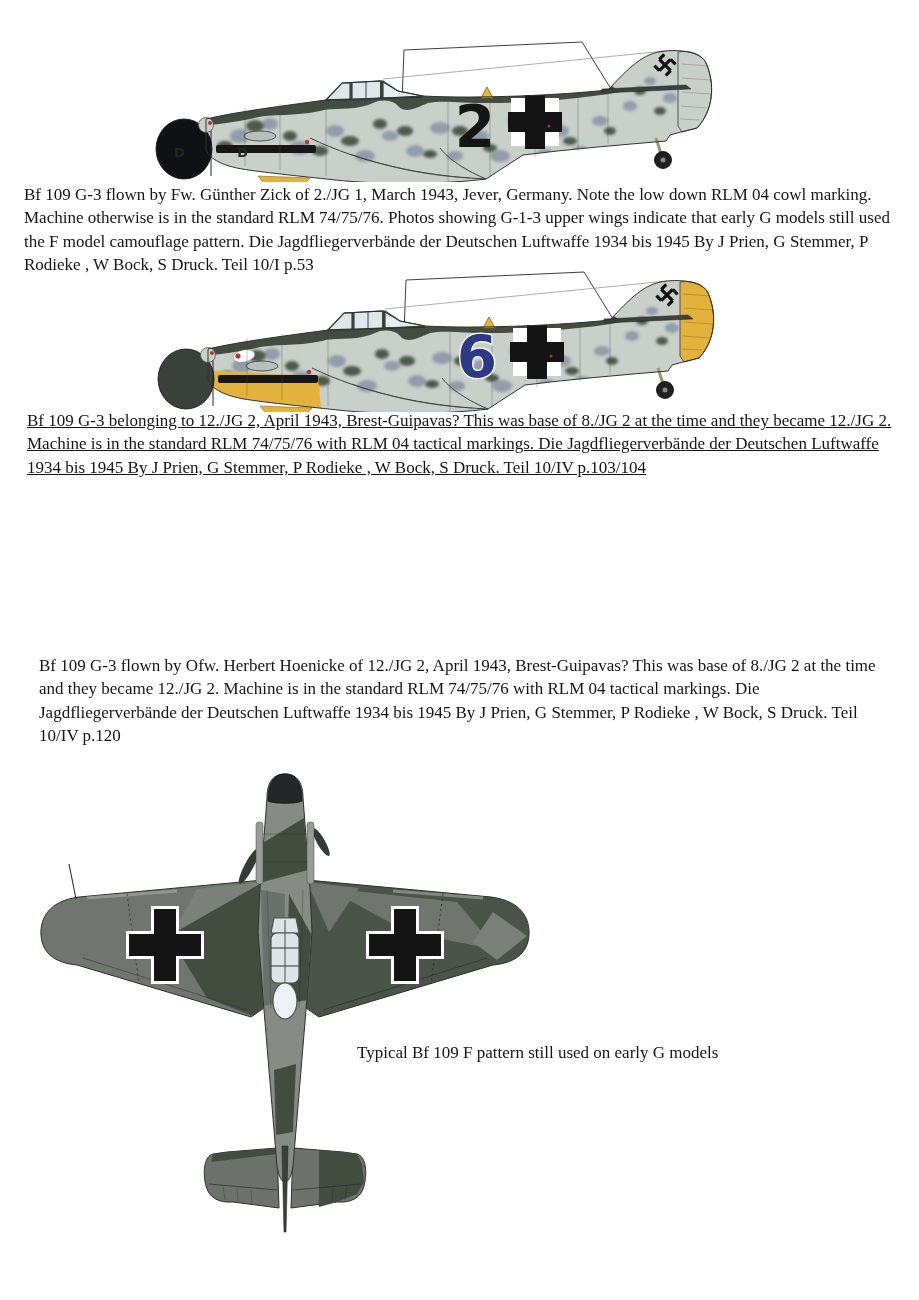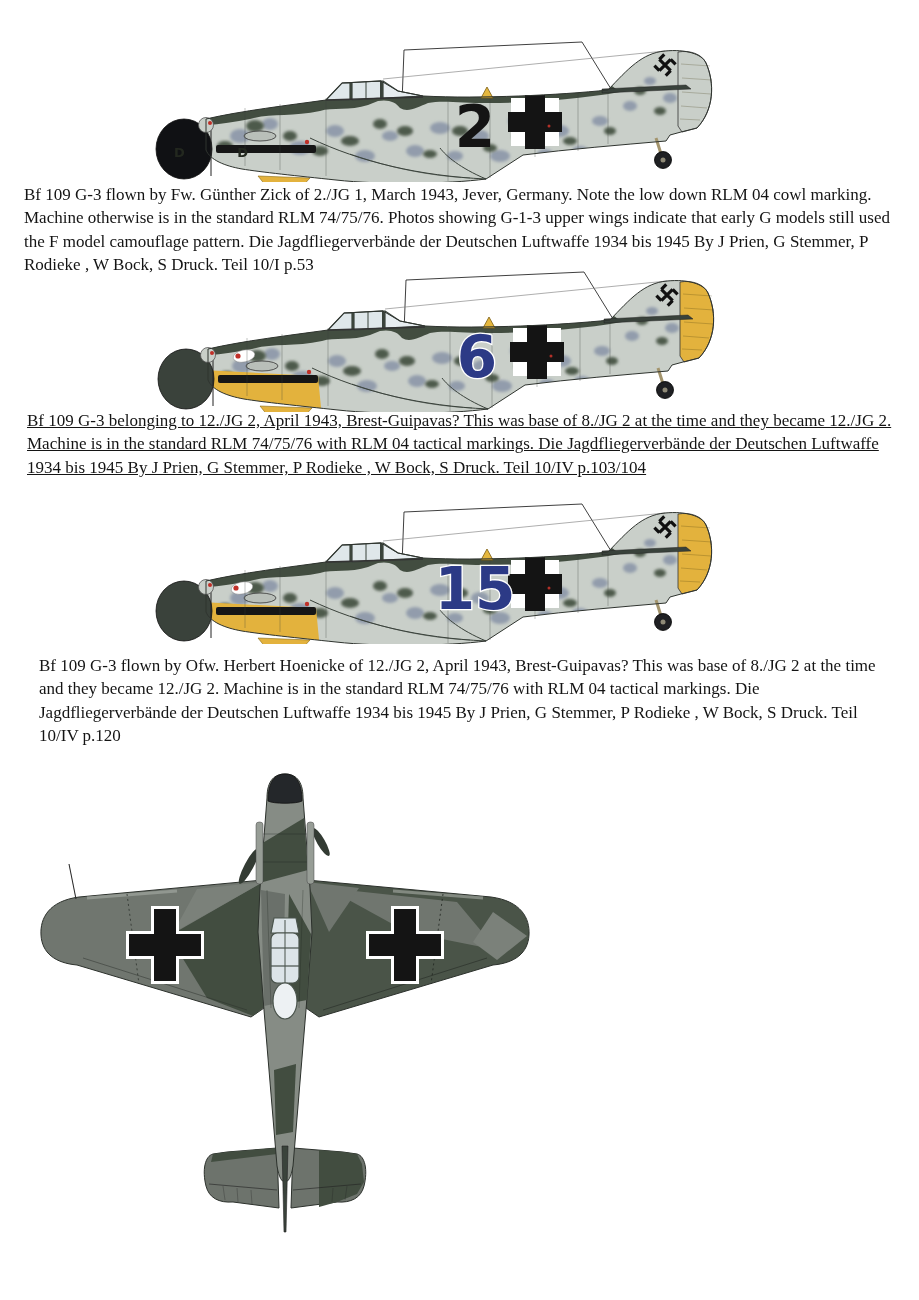--- a/index.html
+++ b/index.html
@@ -273,27 +273,22 @@
   <p class="caption" style="left:24px;top:183px;width:874px;">Bf 109 G-3 flown by Fw. Günther Zick of 2./JG 1, March 1943, Jever, Germany. Note the low down RLM 04 cowl marking. Machine otherwise is in the standard RLM 74/75/76. Photos showing G-1-3 upper wings indicate that early G models still used the F model camouflage pattern. Die Jagdfliegerverbände der Deutschen Luftwaffe 1934 bis 1945 By J Prien, G Stemmer, P Rodieke , W Bock, S Druck. Teil 10/I p.53</p>
 
   <figure class="art" style="left:152px;top:266px;width:600px;height:146px;margin:0">
     <svg viewBox="0 0 600 146" style="--spinner:#3a423b;--rudder-fill:#e3b23d;--belly-big:inline;--emblem:inline;--number-fill:#2c3a86;--number-stroke:#ffffff">
       <use href="#bf109-side"></use>
       <text class="tac-num" x="325" y="111">6</text>
     </svg>
   </figure>
   <p class="caption" style="left:27px;top:409px;width:870px;text-decoration:underline;">Bf 109 G-3 belonging to 12./JG 2, April 1943, Brest-Guipavas? This was base of 8./JG 2 at the time and they became 12./JG 2. Machine is in the standard RLM 74/75/76 with RLM 04 tactical markings. Die Jagdfliegerverbände der Deutschen Luftwaffe 1934 bis 1945 By J Prien, G Stemmer, P Rodieke , W Bock, S Druck. Teil 10/IV p.103/104</p>
 
-  <figure class="art" style="left:150px;top:498px;width:600px;height:146px;margin:0">
-    <svg viewBox="0 0 600 146" style="--spinner:#3a423b;--rudder-fill:#e3b23d;--belly-big:inline;--emblem:inline;--number-fill:#2c3a86;--number-stroke:#ffffff">
-      <use href="#bf109-side"></use>
-      <text class="tac-num" x="325" y="111">15</text>
-    </svg>
-  </figure>
   <p class="caption" style="left:39px;top:654px;width:862px;">Bf 109 G-3 flown by Ofw. Herbert Hoenicke of 12./JG 2, April 1943, Brest-Guipavas? This was base of 8./JG 2 at the time and they became 12./JG 2. Machine is in the standard RLM 74/75/76 with RLM 04 tactical markings. Die Jagdfliegerverbände der Deutschen Luftwaffe 1934 bis 1945 By J Prien, G Stemmer, P Rodieke , W Bock, S Druck. Teil 10/IV p.120</p>
 
   <figure class="art" style="left:27px;top:770px;width:520px;height:466px;margin:0">
     <svg viewBox="0 0 520 466">
         <use href="#bf109-top"></use>
       </svg>
   </figure>
+  <p class="caption" style="left:357px;top:1041px;width:400px;">Typical Bf 109 F pattern still used on early G models</p>
 
 </div>
 
 </body></html>

